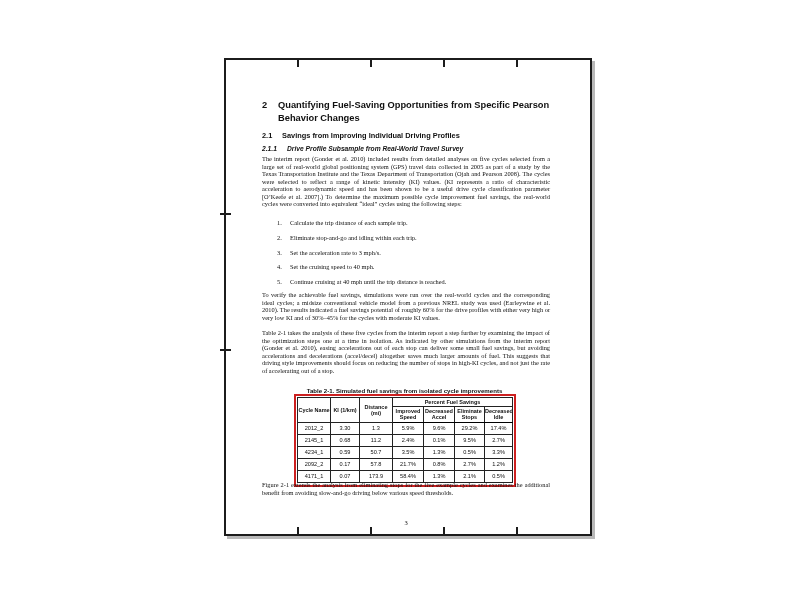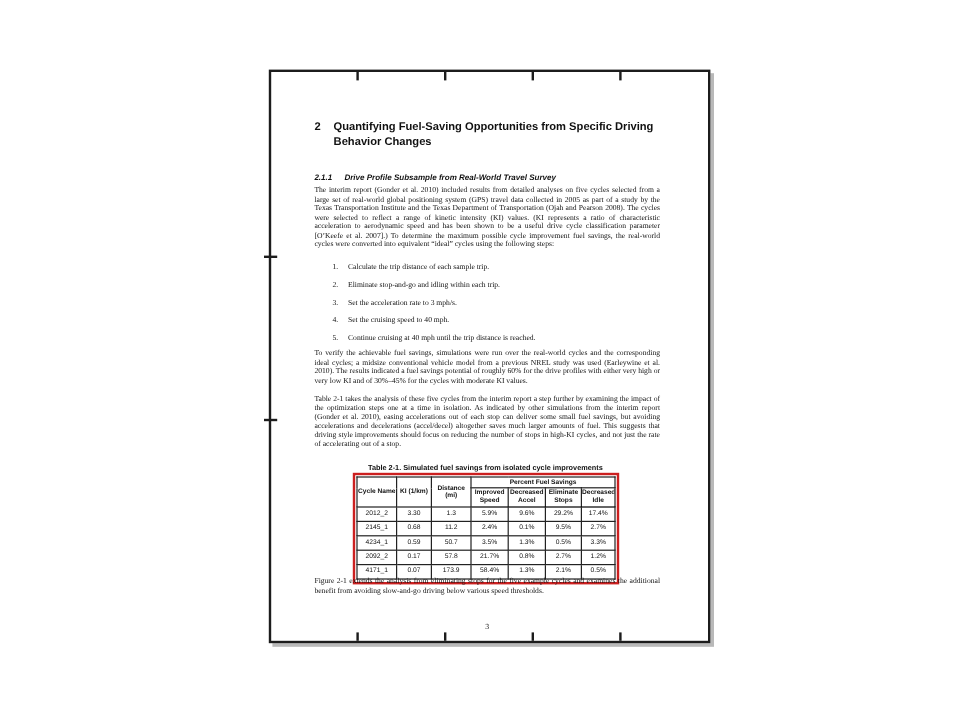--- a/index.html
+++ b/index.html
@@ -56,23 +56,26 @@
     <div class="tick bottom" style="left:144px"></div>
     <div class="tick bottom" style="left:217px"></div>
     <div class="tick bottom" style="left:290px"></div>
     <div class="tick left" style="top:153px"></div>
     <div class="tick left" style="top:289px"></div>
 
     <div class="content">
 
       <div class="h1">
         <span class="num">2</span>
-        <div>Quantifying Fuel-Saving Opportunities from Specific Driving Behavior Changes</div>
+        <div>Quantifying Fuel-Saving Opportunities from Specific Pearson Behavior Changes</div>
       </div>
 
+      <div class="h2">
+        <span class="num">2.1</span><span>Savings from Improving Individual Driving Profiles</span>
+      </div>
 
       <div class="h3">
         <span class="num">2.1.1</span><span>Drive Profile Subsample from Real-World Travel Survey</span>
       </div>
 
       <p class="body p1">The interim report (Gonder et al. 2010) included results from detailed analyses on five cycles selected from a large set of real-world global positioning system (GPS) travel data collected in 2005 as part of a study by the Texas Transportation Institute and the Texas Department of Transportation (Ojah and Pearson 2008). The cycles were selected to reflect a range of kinetic intensity (KI) values. (KI represents a ratio of characteristic acceleration to aerodynamic speed and has been shown to be a useful drive cycle classification parameter [O’Keefe et al. 2007].) To determine the maximum possible cycle improvement fuel savings, the real-world cycles were converted into equivalent “ideal” cycles using the following steps:</p>
 
       <div class="list">
         <div class="li">
           <span class="lnum">1.</span>

